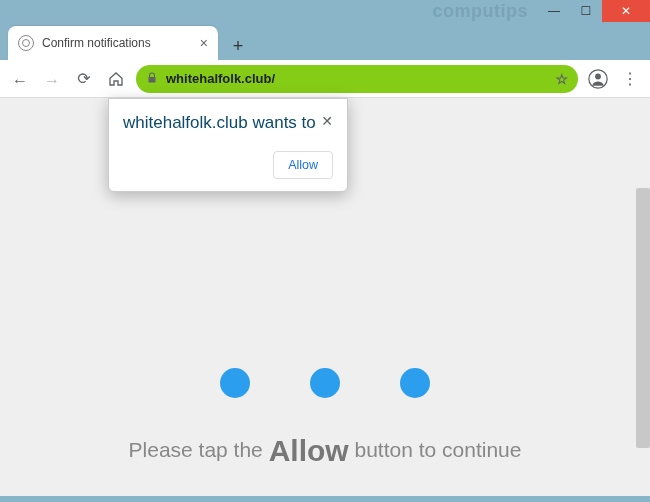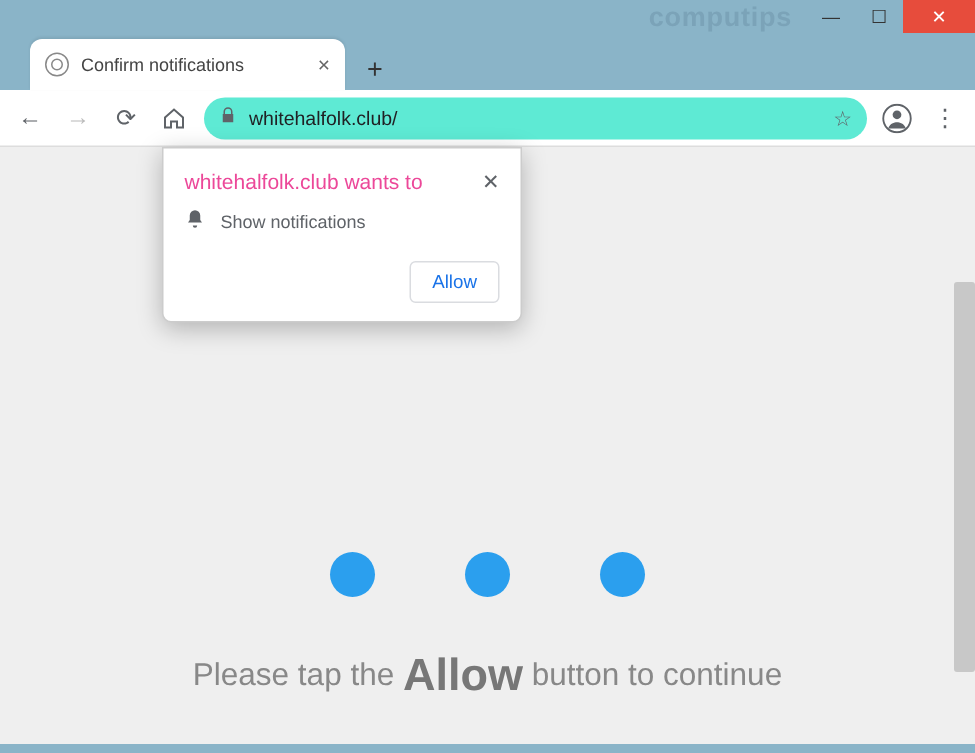--- a/index.html
+++ b/index.html
@@ -7,52 +7,52 @@
 
 .titlebar { height: 30px; background: #8ab4c8; display: flex; justify-content: space-between; align-items: flex-start; }
 .titlebar-left { flex: 1; }
 .titlebar-right { display: flex; align-items: center; }
 .watermark { color: #7ba3b8; font-size: 18px; font-weight: bold; padding-right: 10px; letter-spacing: 0.5px; }
 .win-controls { display: flex; }
 .win-btn { width: 32px; height: 22px; display: flex; align-items: center; justify-content: center; font-size: 12px; color: #333; cursor: pointer; }
 .win-close { background: #e74c3c; color: #fff; width: 48px; }
 
 .tabstrip { height: 36px; display: flex; align-items: flex-end; padding-left: 8px; margin-top: -6px; }
-.tab { background: #fff; height: 34px; min-width: 210px; border-radius: 8px 8px 0 0; display: flex; align-items: center; padding: 0 10px; gap: 8px; box-shadow: 0 -1px 2px rgba(0,0,0,0.08); margin-left: 12px; }
+.tab { background: #fff; height: 34px; min-width: 210px; border-radius: 8px 8px 0 0; display: flex; align-items: center; padding: 0 10px; gap: 8px; box-shadow: 0 -1px 2px rgba(0,0,0,0.08); }
 .tab-favicon { width: 16px; height: 16px; border-radius: 50%; border: 1.5px solid #888; position: relative; }
 .tab-favicon::after { content: ""; position: absolute; width: 6px; height: 6px; border: 1.5px solid #888; border-radius: 50%; top: 3px; left: 3px; }
 .tab-title { font-size: 12px; color: #444; flex: 1; }
 .tab-close { font-size: 14px; color: #666; cursor: pointer; }
 .tab-new { width: 28px; height: 28px; display: flex; align-items: center; justify-content: center; color: #333; font-size: 18px; cursor: pointer; margin-left: 6px; }
 
 .toolbar { height: 38px; background: #fff; display: flex; align-items: center; padding: 0 8px; gap: 8px; border-bottom: 1px solid #ddd; }
 .nav-btn { width: 24px; height: 24px; display: flex; align-items: center; justify-content: center; color: #5f6368; cursor: pointer; font-size: 16px; }
 .nav-btn.disabled { color: #bbb; cursor: default; }
-.omnibox { flex: 1; height: 28px; background: #5eead4; border-radius: 14px; display: flex; align-items: center; padding: 0 10px; gap: 8px; }
+.omnibox { flex: 1; height: 28px; background: #84cc16; border-radius: 14px; display: flex; align-items: center; padding: 0 10px; gap: 8px; font-weight: bold; }
 .lock-icon { font-size: 11px; color: #5f6368; }
 .url-text { font-size: 13px; color: #202124; flex: 1; }
 .star-icon { font-size: 14px; color: #5f6368; cursor: pointer; }
 .profile-icon { width: 24px; height: 24px; display: flex; align-items: center; justify-content: center; font-size: 20px; color: #5f6368; cursor: pointer; }
 .menu-icon { width: 24px; height: 24px; display: flex; align-items: center; justify-content: center; color: #5f6368; cursor: pointer; font-size: 16px; }
 
 .content-wrapper { position: relative; height: 398px; background: #fff; }
 .page { position: absolute; inset: 0; background: #efefef; overflow: hidden; padding-left: 48px; }
 
 .scrollbar-track { position: absolute; right: 0; top: 90px; width: 14px; height: 290px; background: transparent; }
 .scrollbar-thumb { width: 14px; height: 260px; background: #c8c8c8; border-radius: 2px; }
 
 .dots { position: absolute; top: 270px; left: 0; right: 0; display: flex; justify-content: center; gap: 60px; }
 .dot { width: 30px; height: 30px; background: #2b9fee; border-radius: 50%; }
 
 .msg { position: absolute; bottom: 28px; left: 0; right: 0; text-align: center; color: #888; font-size: 21px; }
 .msg .bold { font-size: 30px; font-weight: bold; color: #777; vertical-align: middle; }
 
 .perm-popup { position: absolute; top: 0; left: 108px; width: 240px; background: #fff; border: 1px solid #ccc; border-radius: 0 0 6px 6px; box-shadow: 0 4px 16px rgba(0,0,0,0.25); padding: 14px 14px 12px 14px; }
 .perm-head { display: flex; justify-content: space-between; align-items: flex-start; }
-.perm-title { font-size: 14px; color: #ec4899; }
+.perm-title { font-size: 17px; color: #0c4a6e; }
 .perm-close { font-size: 14px; color: #5f6368; cursor: pointer; }
 .perm-row { display: flex; align-items: center; gap: 10px; margin-top: 10px; }
 .bell-icon { font-size: 13px; color: #5f6368; }
 .perm-label { font-size: 12px; color: #5f6368; }
 .perm-actions { display: flex; justify-content: flex-end; gap: 8px; margin-top: 18px; }
 .perm-btn { border: 1px solid #dadce0; background: #fff; color: #1a73e8; font-size: 12.5px; padding: 6px 14px; border-radius: 4px; cursor: pointer; }
 </style>
 </head>
 <body>
 
@@ -118,25 +118,17 @@
     <div class="scrollbar-track">
       <div class="scrollbar-thumb"></div>
     </div>
   </div>
 
   <div class="perm-popup">
     <div class="perm-head">
       <div class="perm-title">whitehalfolk.club wants to</div>
       <div class="perm-close">✕</div>
     </div>
-    <div class="perm-row">
-      <span class="bell-icon">
-        <svg width="14" height="14" viewBox="0 0 24 24">
-            <path fill="#5f6368" d="M12 2a6 6 0 00-6 6v5l-2 3h16l-2-3V8a6 6 0 00-6-6zm0 20a2.5 2.5 0 002.5-2.5h-5A2.5 2.5 0 0012 22z"></path>
-          </svg>
-      </span>
-      <span class="perm-label">Show notifications</span>
-    </div>
     <div class="perm-actions">
       <button class="perm-btn">Allow</button>
     </div>
   </div>
 </div>
 
 </body></html>

